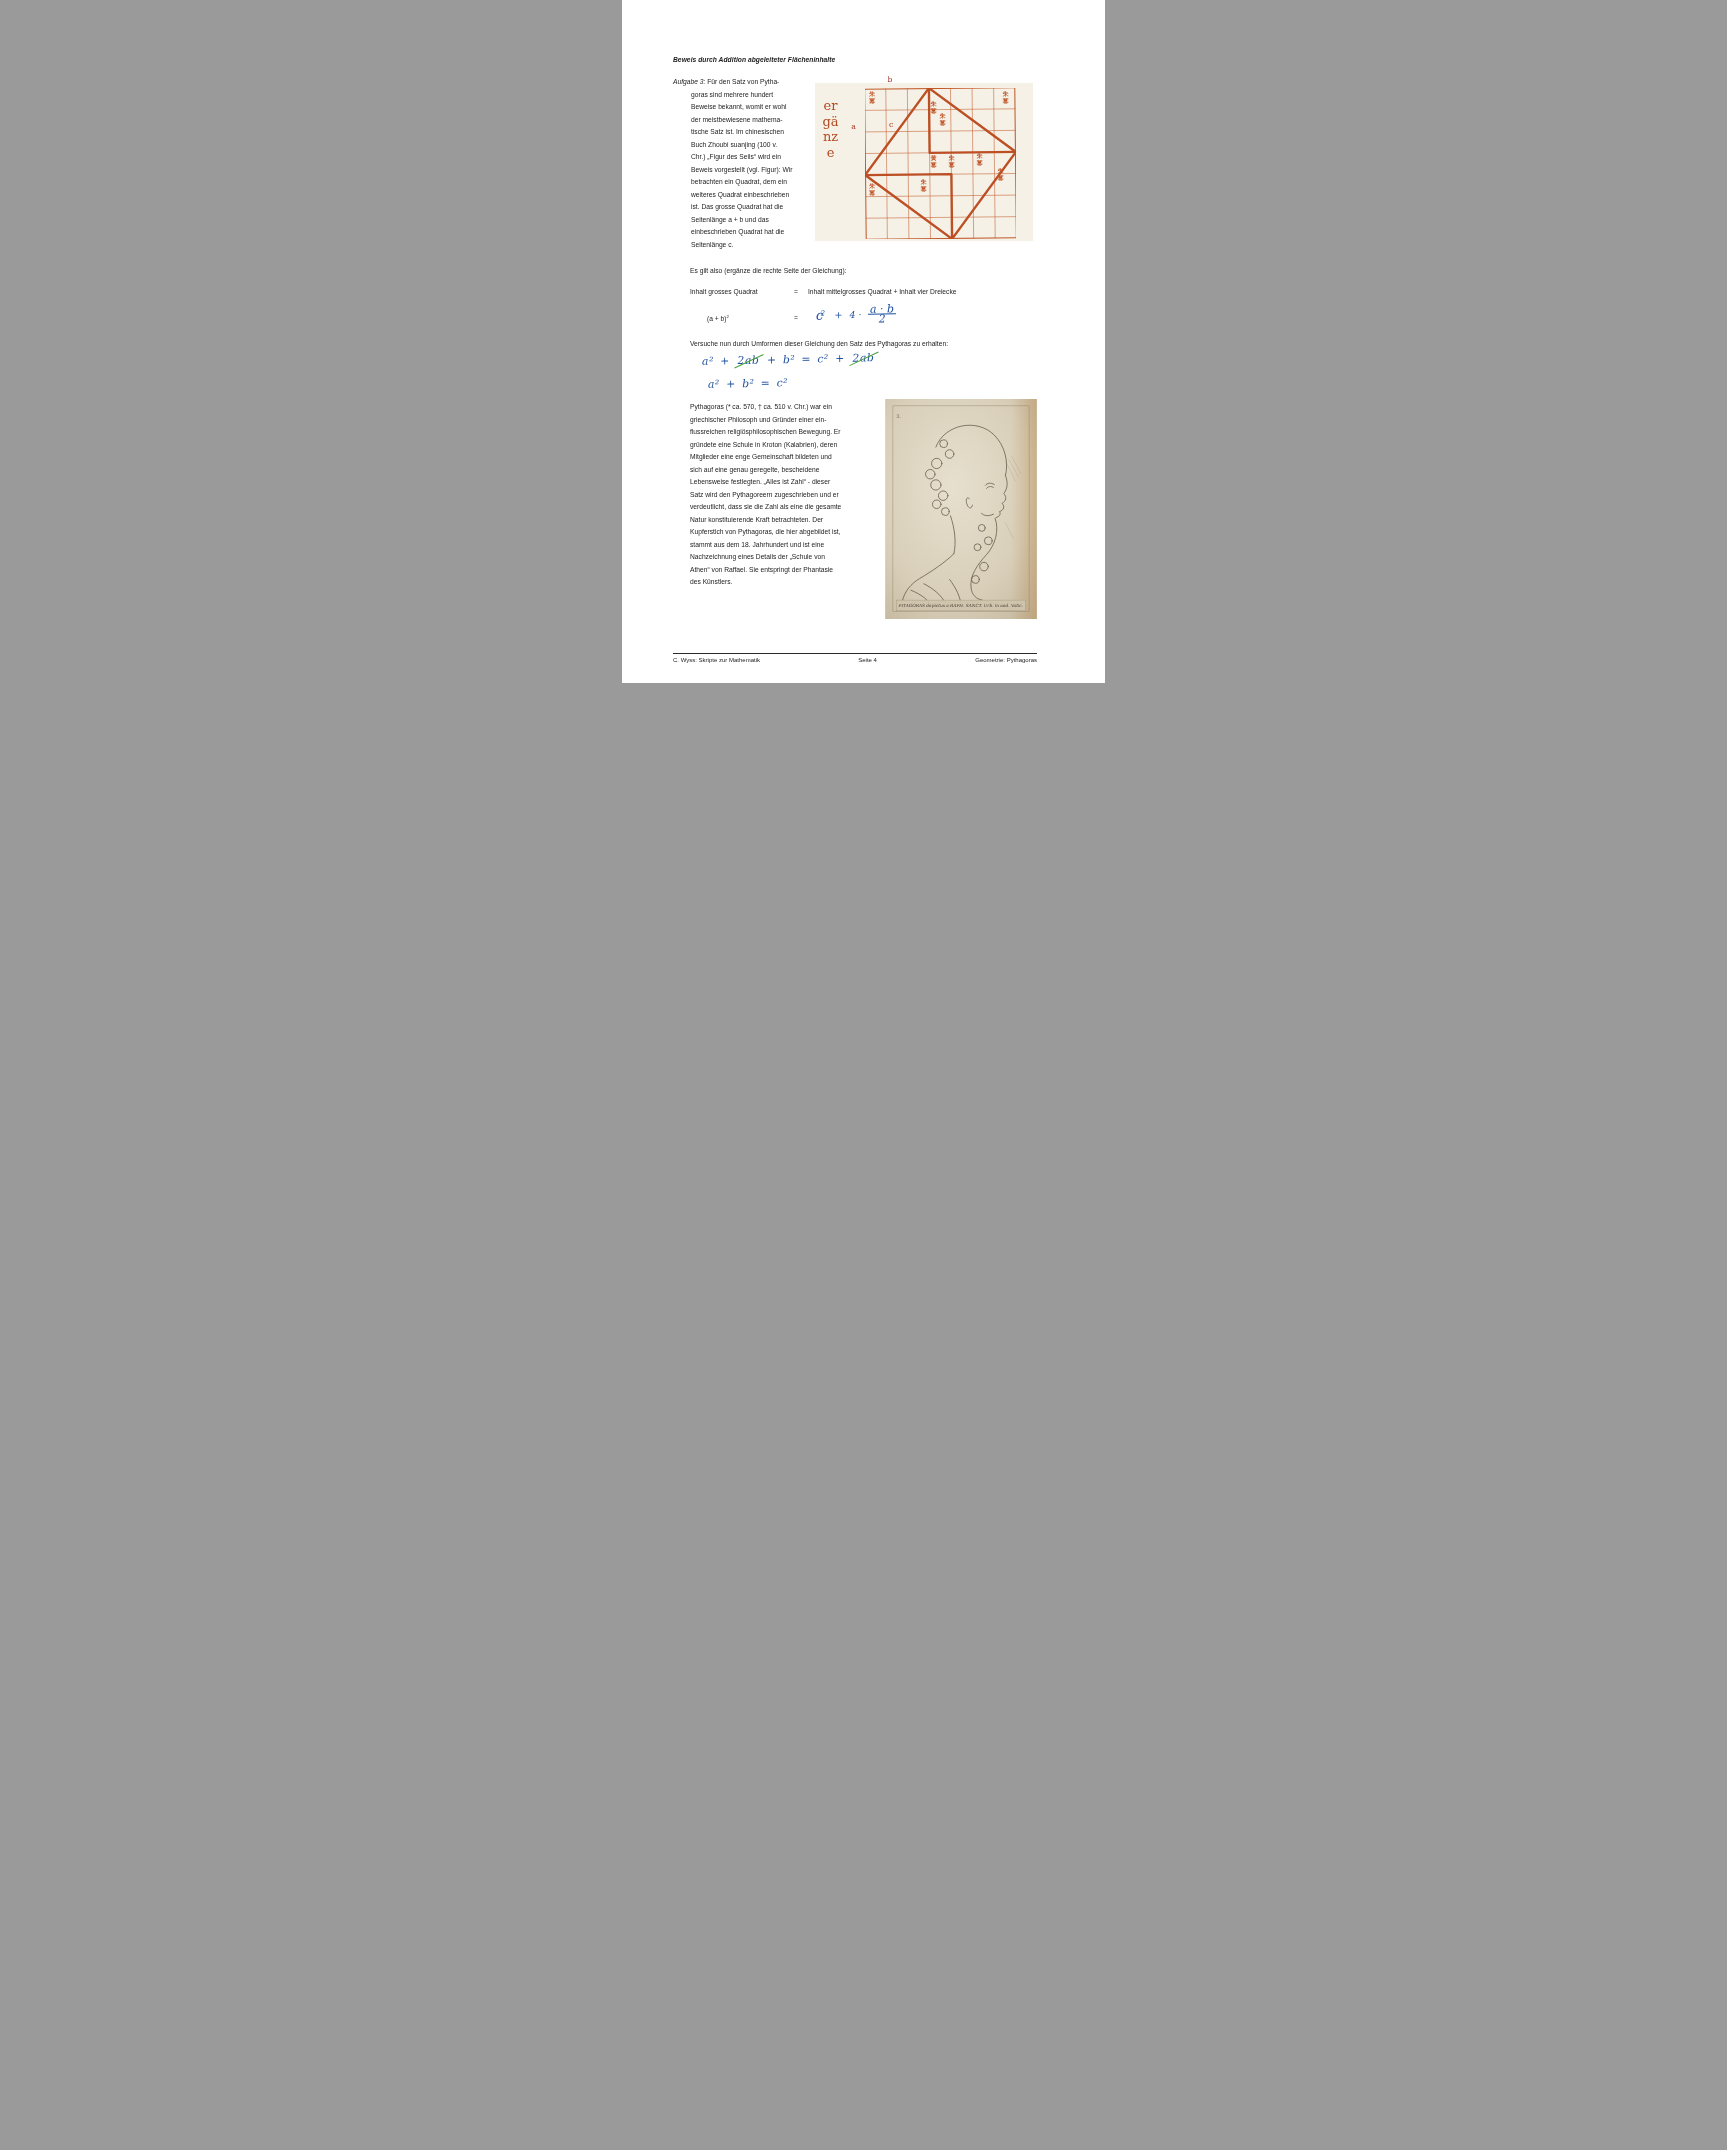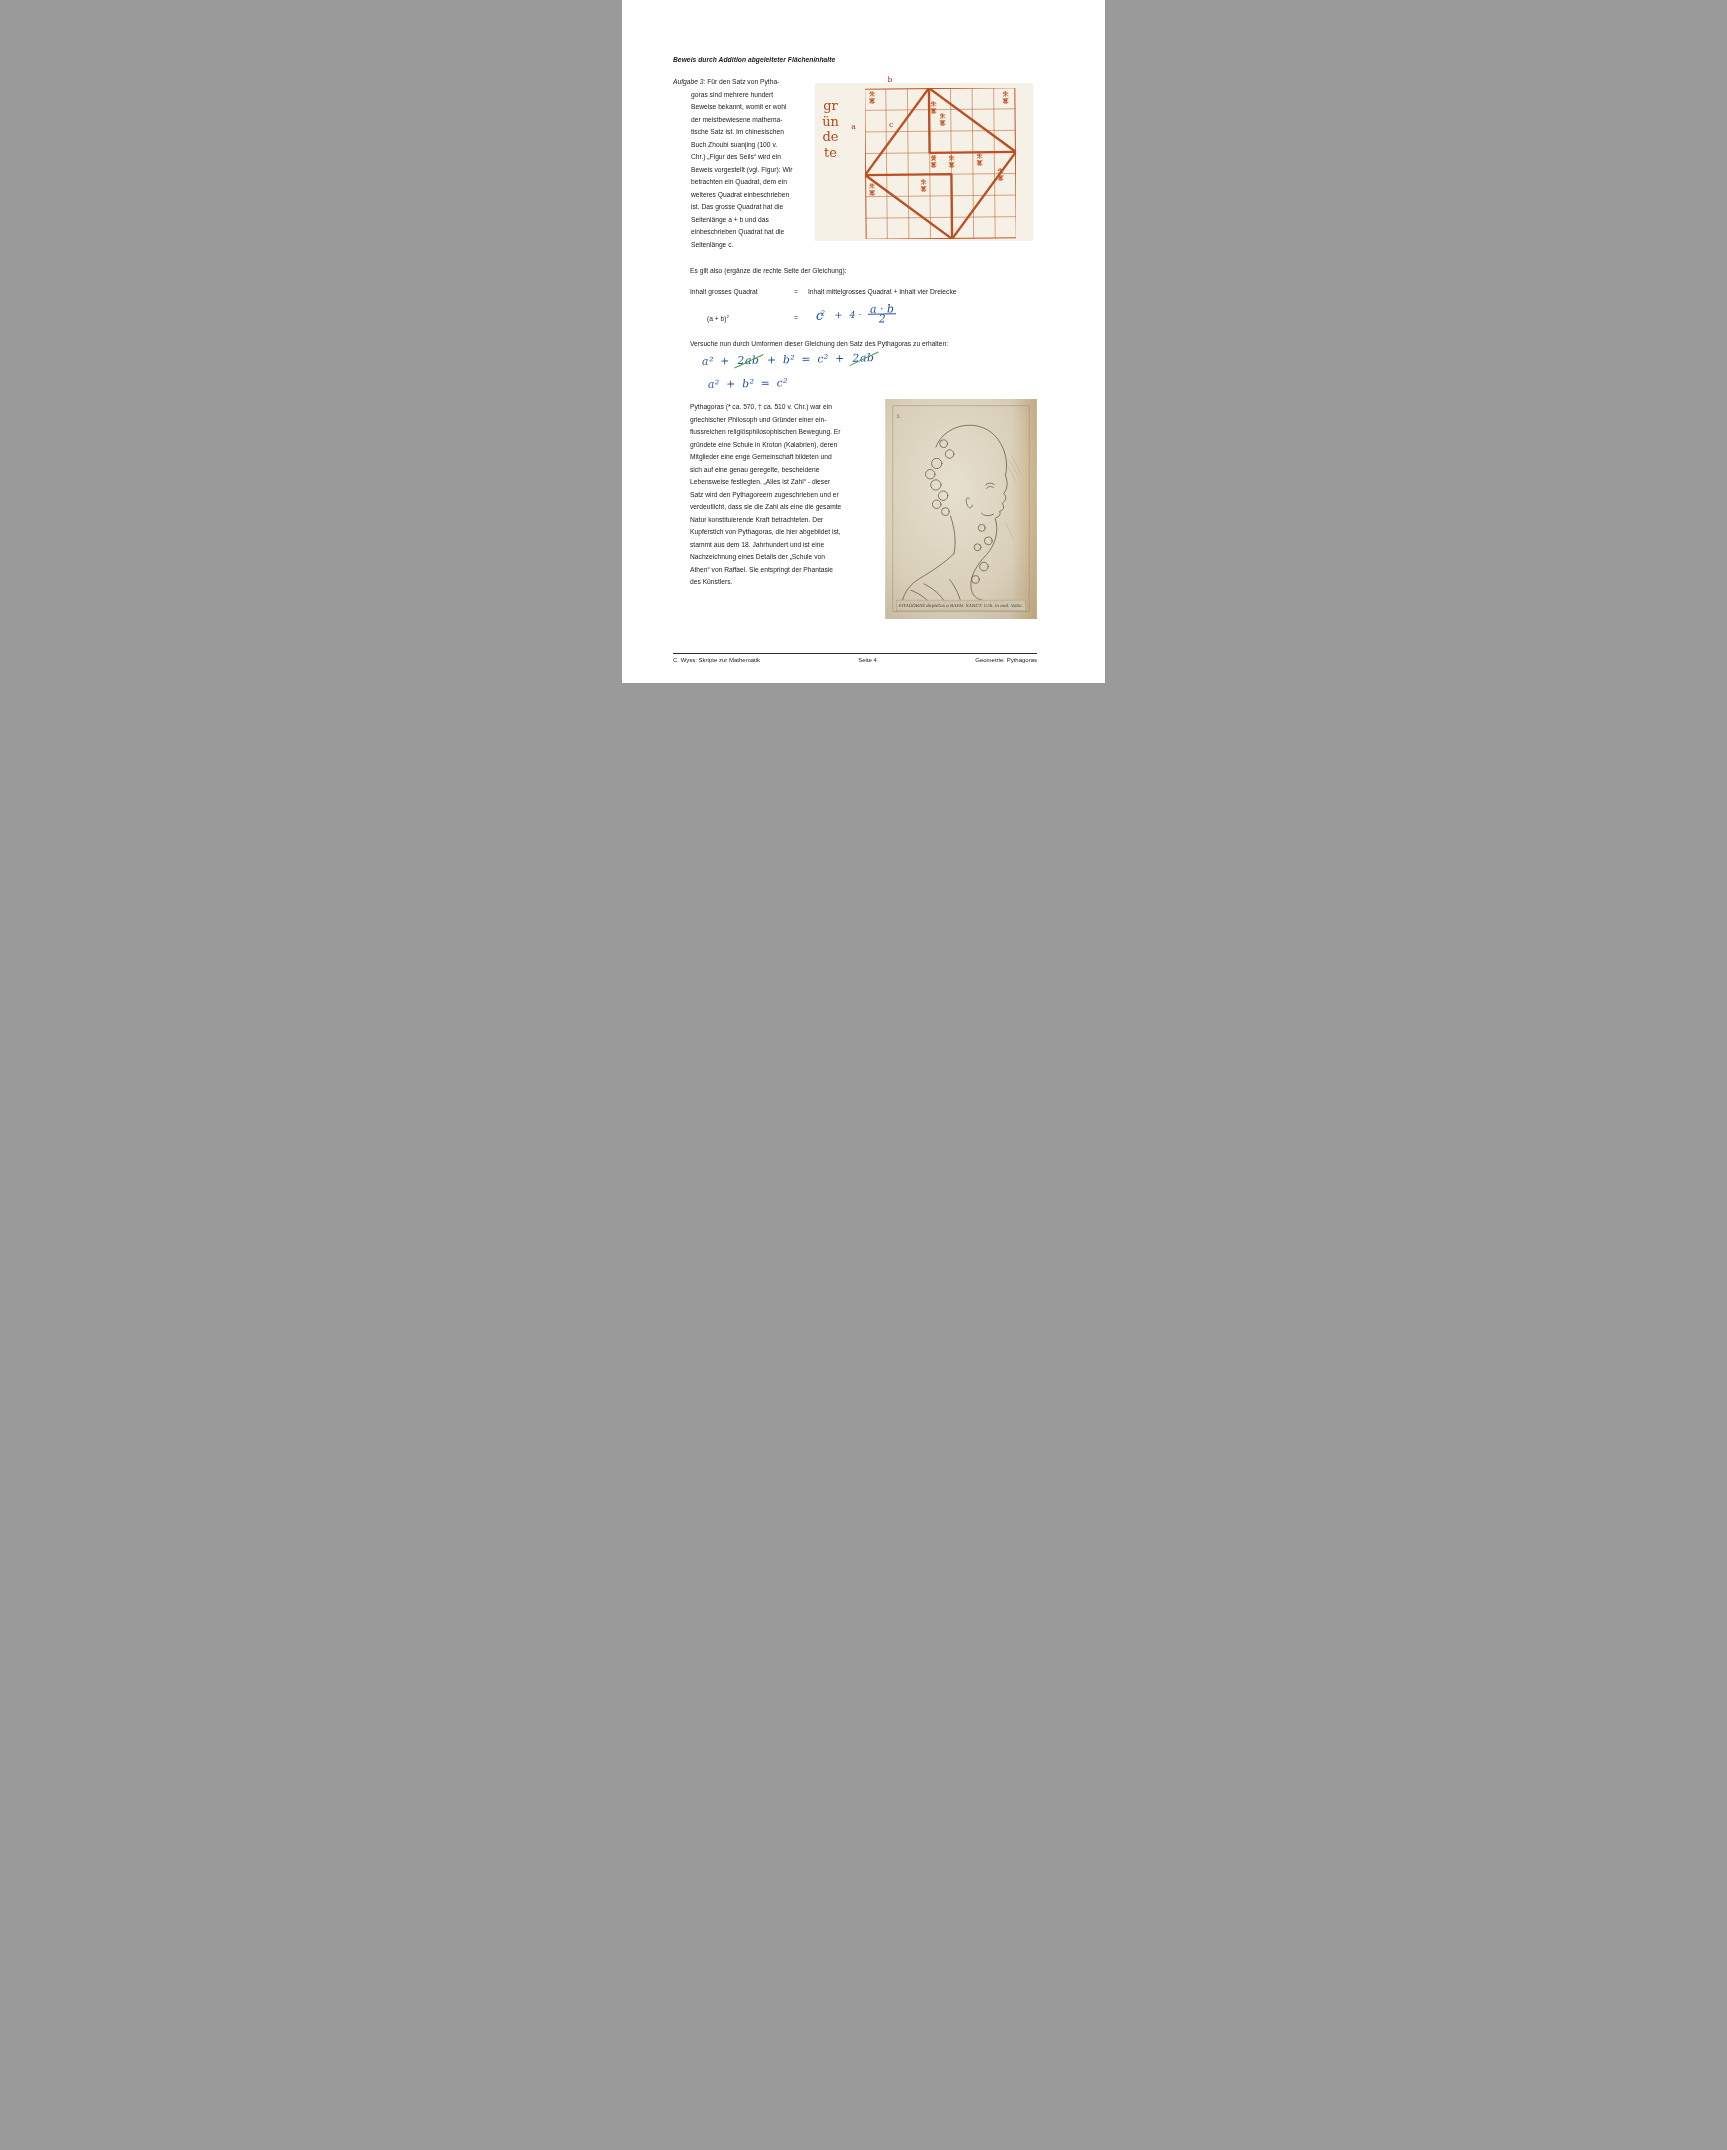--- a/index.html
+++ b/index.html
@@ -80,21 +80,21 @@
 Beweis vorgestellt (vgl. Figur): Wir
 betrachten ein Quadrat, dem ein
 weiteres Quadrat einbeschrieben
 ist. Das grosse Quadrat hat die
 Seitenlänge a + b und das
 einbeschrieben Quadrat hat die
 Seitenlänge c.</span></div>
 
   <div class="fig">
     <div class="fig-bg"></div>
-    <div class="zh-col">gründete</div>
+    <div class="zh-col">ergänze</div>
 
     <div class="grid-wrap">
       <svg width="151" height="151" viewBox="0 0 350 350">
         <g transform="rotate(-0.6 175 175)" stroke="#c2592b" fill="none">
           <path stroke-width="1.4" opacity="0.9" d="M50,0V350 M100,0V350 M150,0V350 M200,0V350 M250,0V350 M300,0V350 M0,50H350 M0,100H350 M0,150H350 M0,200H350 M0,250H350 M0,300H350"></path>
           <rect x="1" y="1" width="348" height="348" stroke-width="2.4"></rect>
           <polygon points="150,0 350,150 200,350 0,200" stroke="#bc4f24" stroke-width="5.5" stroke-linejoin="round"></polygon>
           <path d="M150,0 L150,150 L350,150 M0,200 L200,200 L200,350" stroke="#bc4f24" stroke-width="5.5" stroke-linejoin="round"></path>
         </g>
       </svg>

